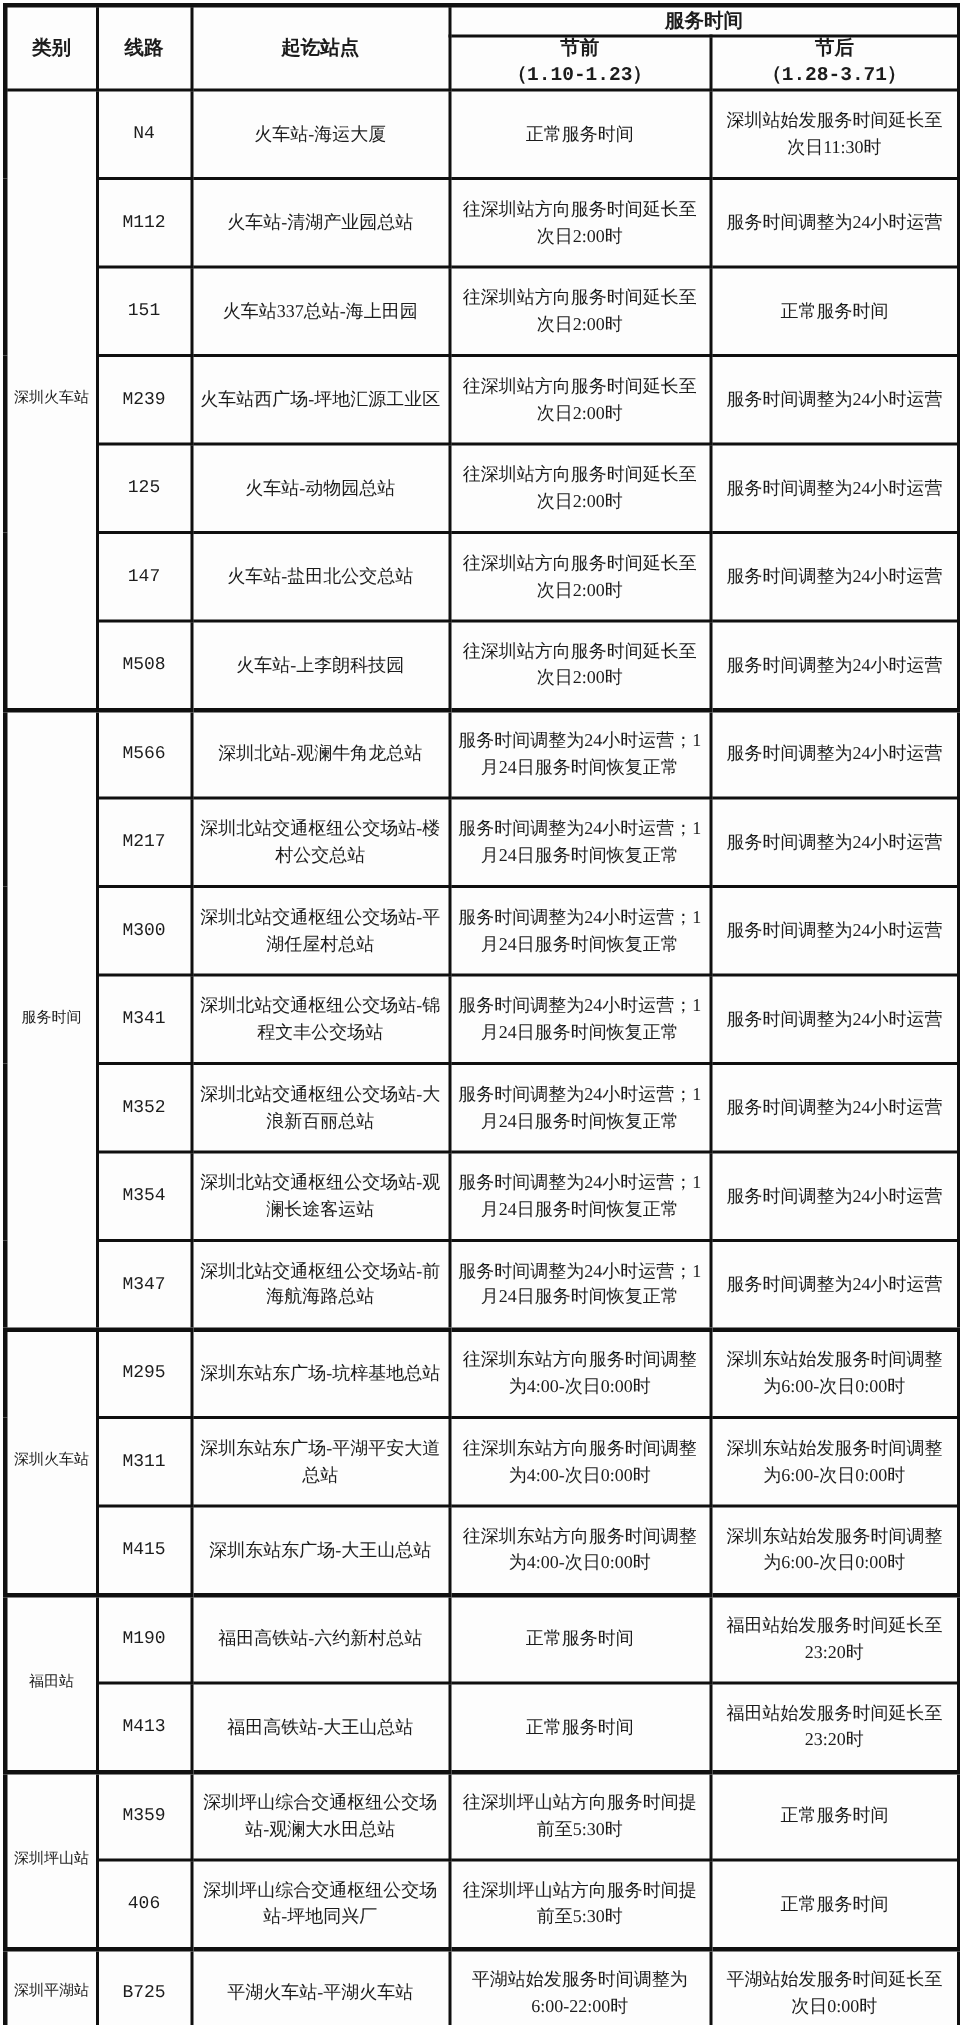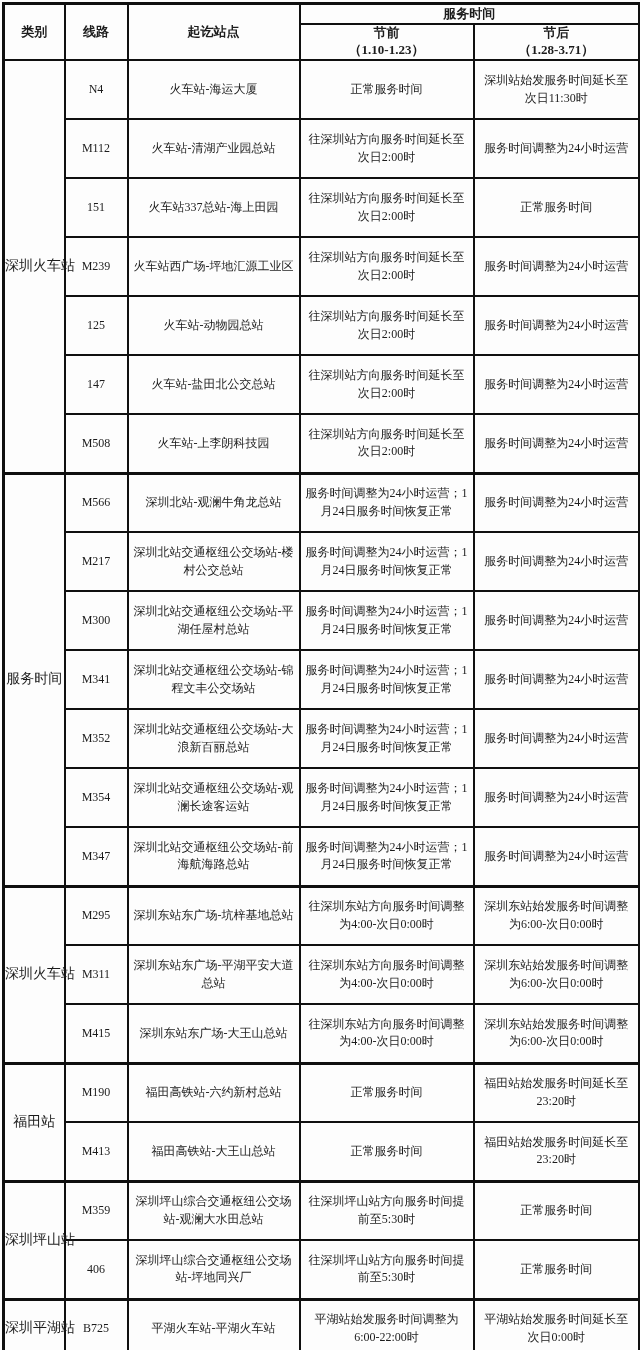--- a/index.html
+++ b/index.html
@@ -25,30 +25,30 @@
   col.c-pre   { width: 174px; }
   col.c-post  { width: 166px; }
   th, td {
     border: 2px solid #101010;
     text-align: center;
     vertical-align: middle;
     padding: 1px 4px;
   }
   thead th { font-weight: bold; font-size: 13px; padding: 0 2px; }
   tr.h1 { height: 19px; }
-  tr.h2 { height: 36px; }
+  tr.h2 { height: 36px; font-family: Liberation Mono, monospace; }
   th.sub div { line-height: 1.3; }
   tbody tr { height: 59px; }
   tbody td { font-size: 12px; line-height: 1.45; }
   td.route {
-    font-family: Liberation Serif, serif;
+    font-family: Liberation Mono, monospace;
     font-size: 12px;
   }
   td.category {
-    font-size: 14px;
+    font-size: 10px;
     padding: 0;
     white-space: nowrap;
     font-weight: normal;
   }
   tr.section-start td { border-top: 3px solid #101010; }
 </style>
 </head>
 <body>
 
 <div class="page">

